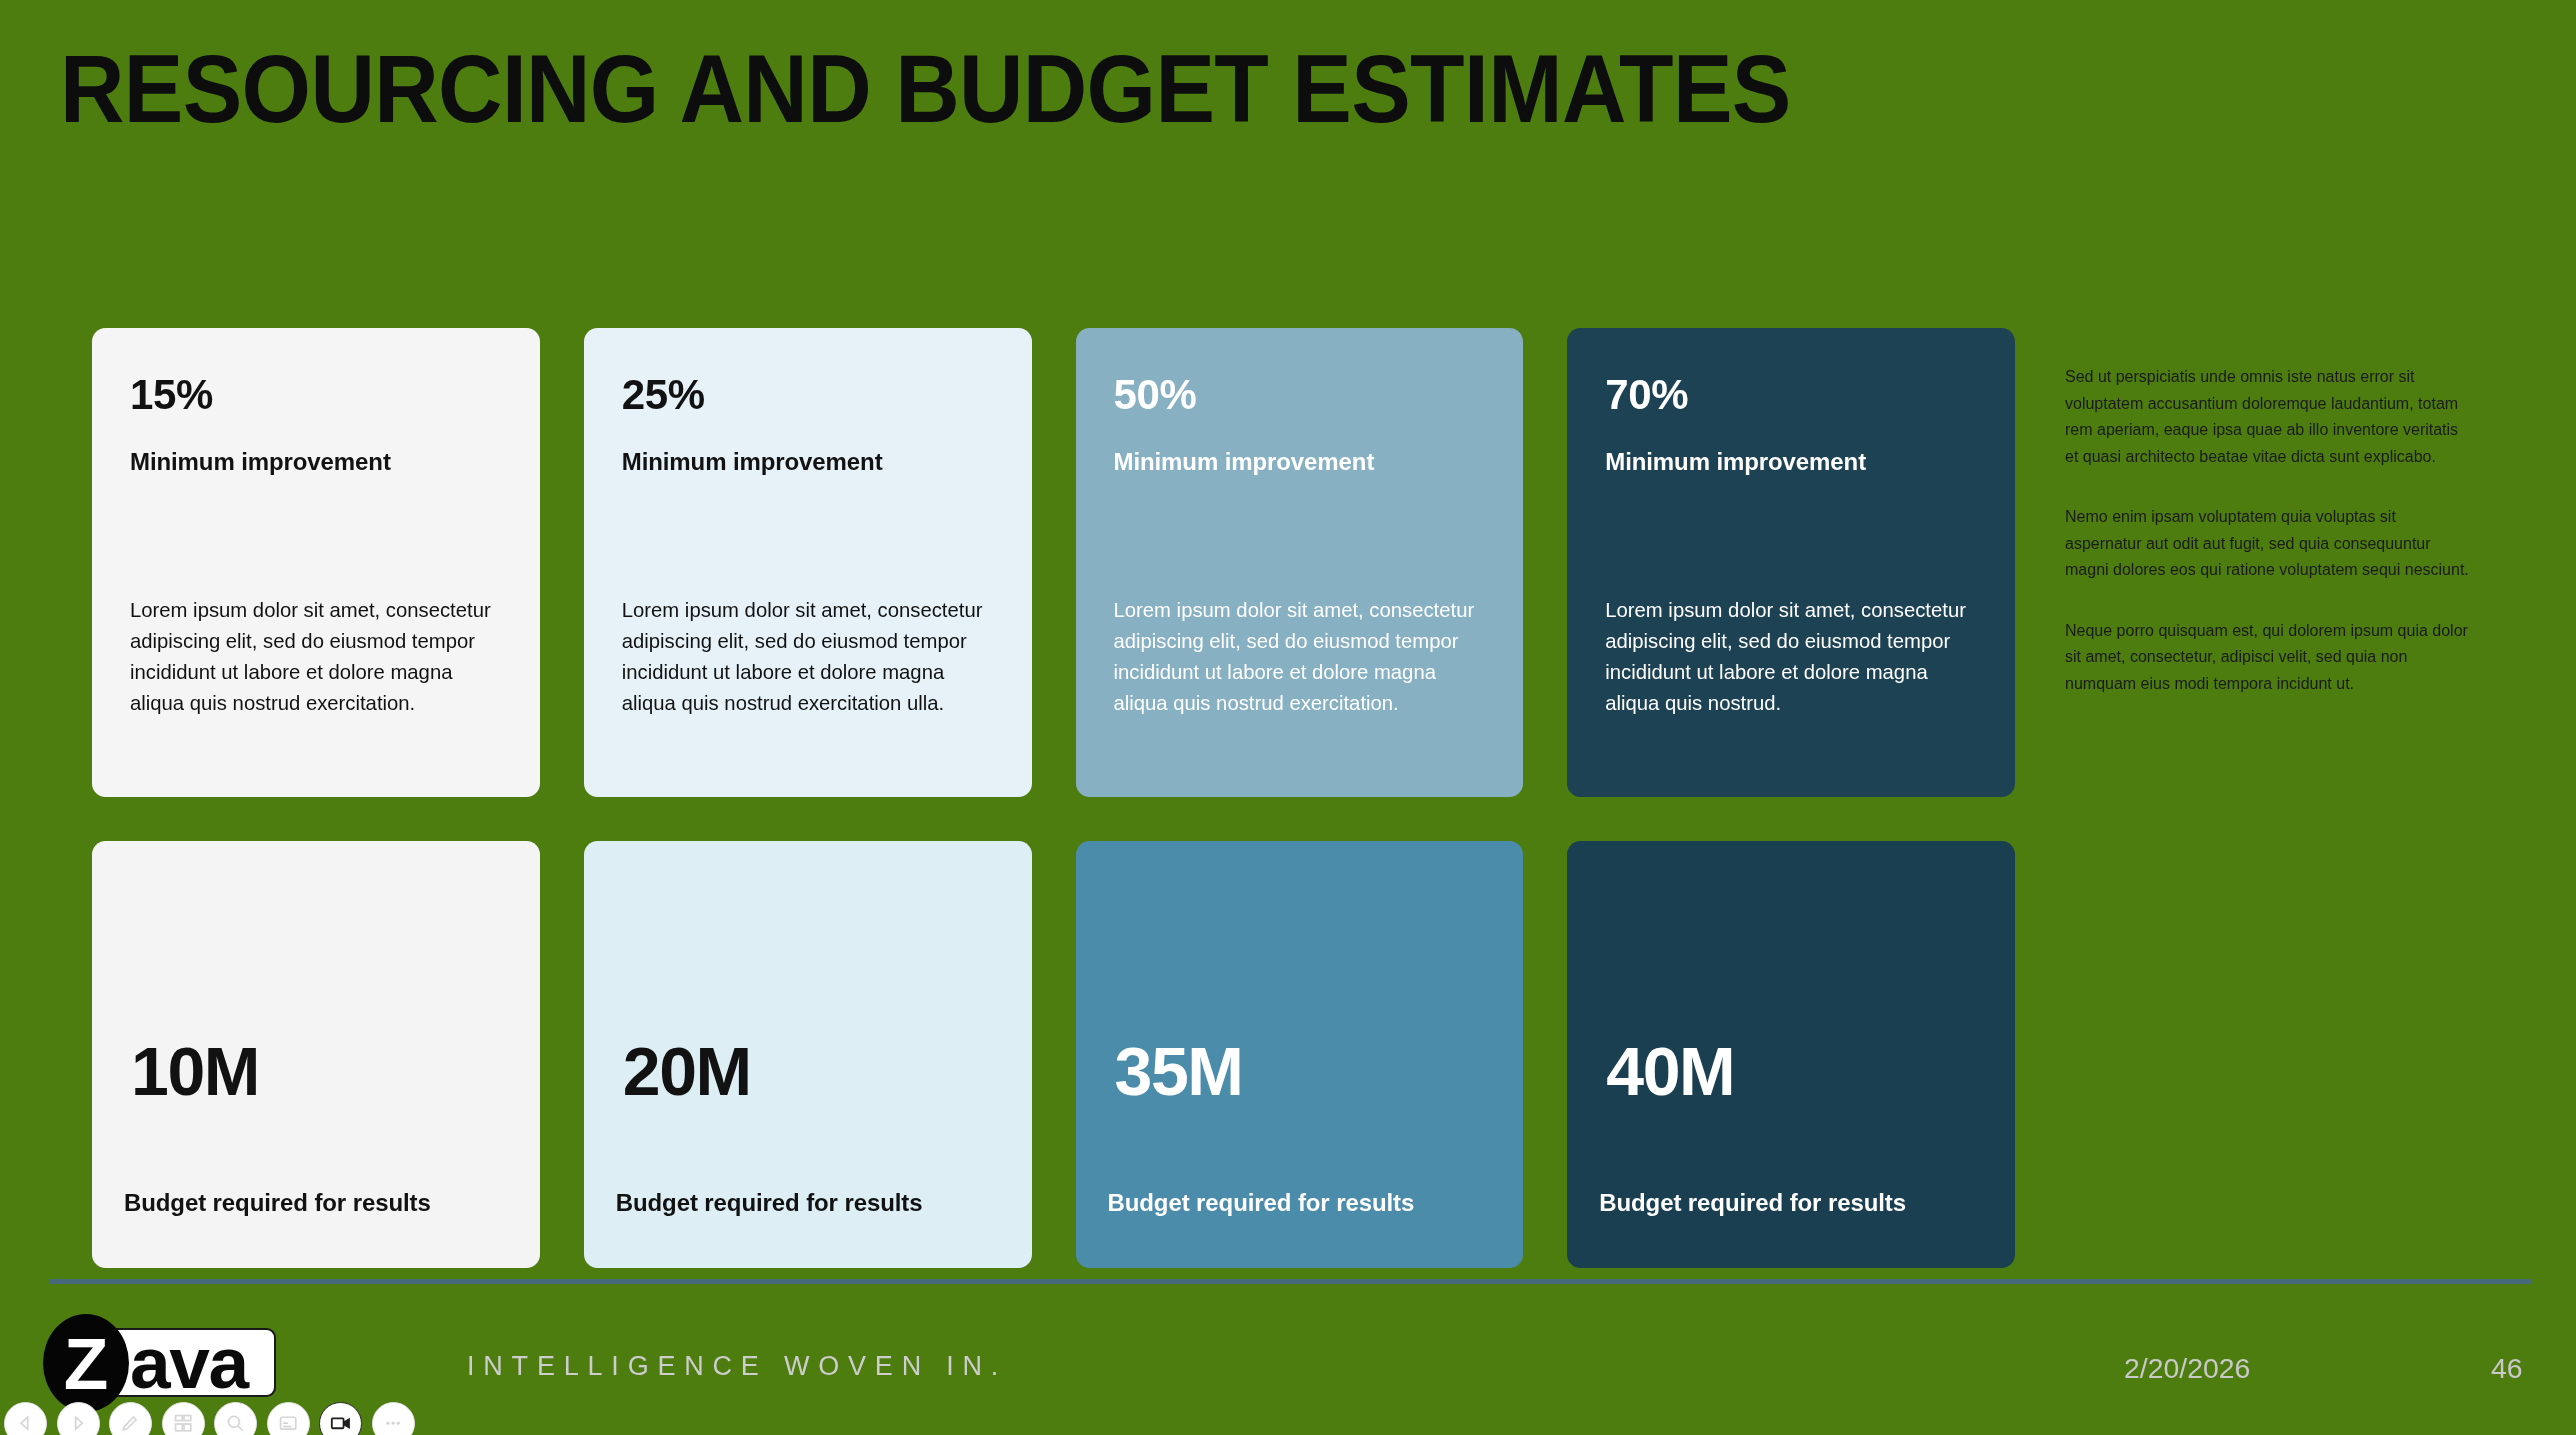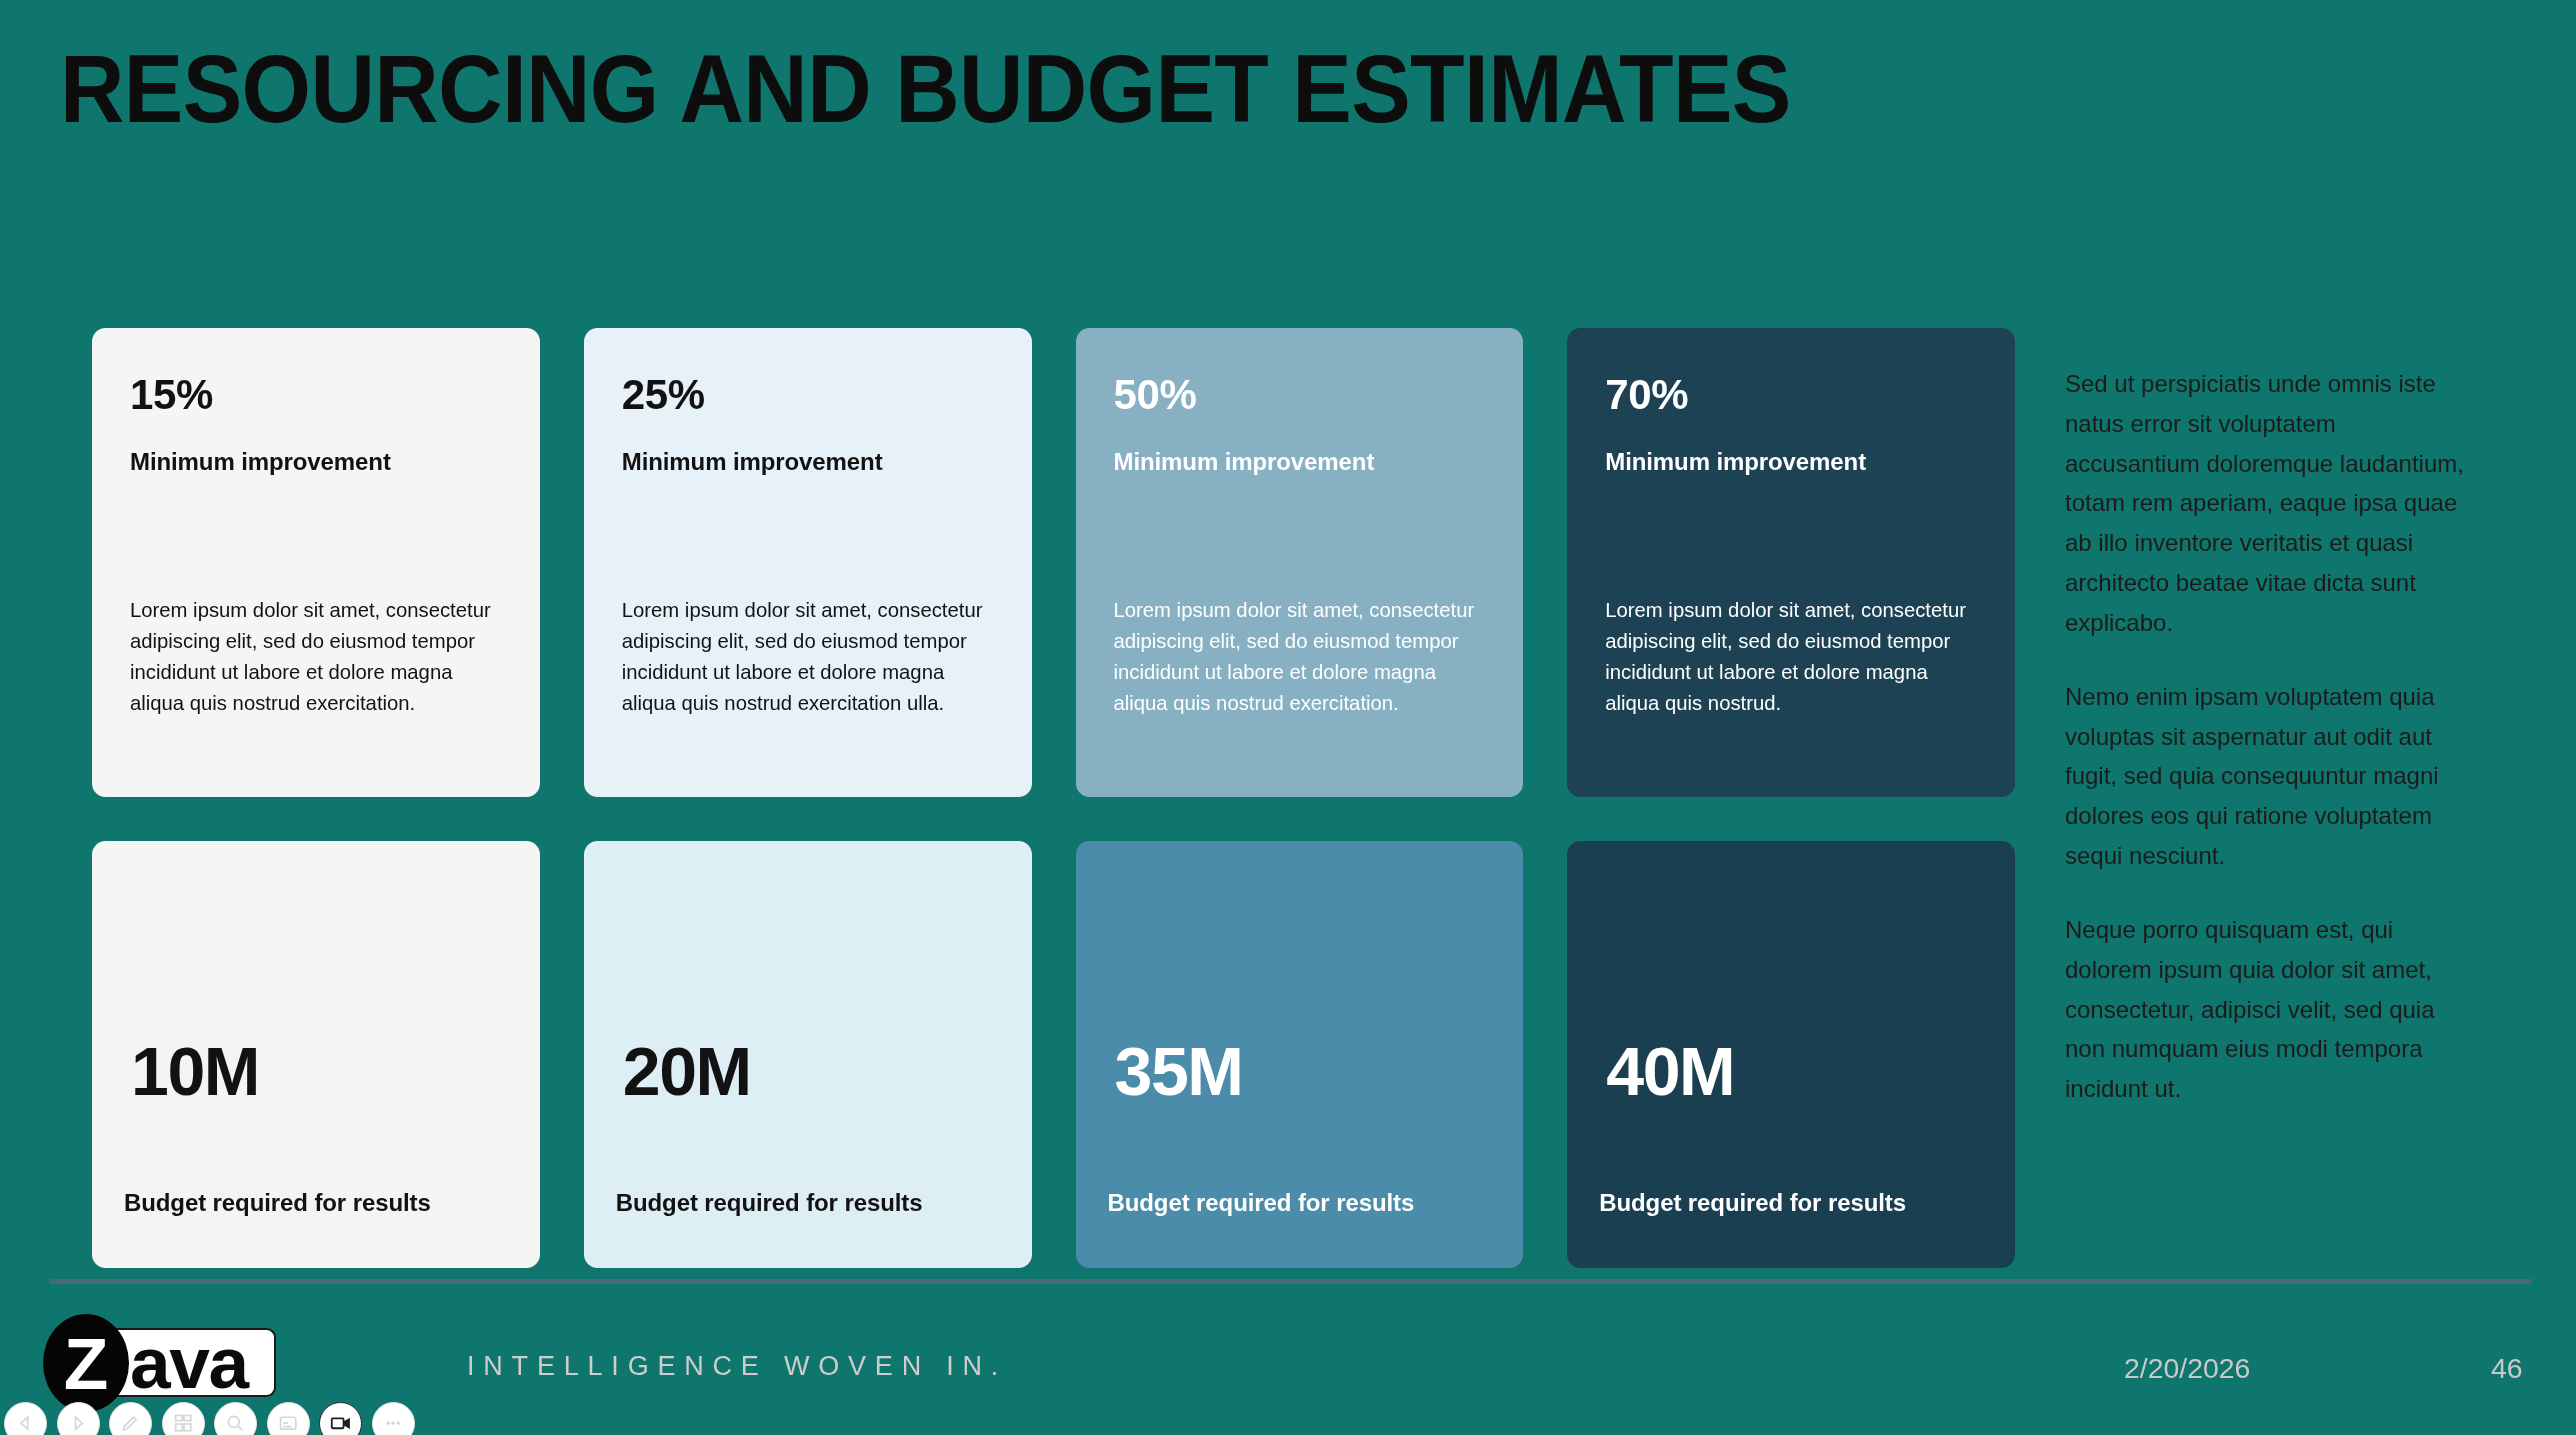--- a/index.html
+++ b/index.html
@@ -10,21 +10,21 @@
     height: 1436px;
     background: #ffffff;
     font-family: "Liberation Sans", sans-serif;
     overflow: hidden;
   }
 
   .slide {
     position: relative;
     width: 2576px;
     height: 1436px;
-    background: #0f766e;
+    background: #4d7c0f;
   }
 
   
   .slide-title {
     position: absolute;
     left: 60px;
     top: 39px;
     font-size: 96px;
     line-height: 1.05;
     font-weight: 700;
@@ -116,21 +116,21 @@
   .b-dark  { background: #1a3f51; color: #ffffff; }
 
   
   .side-text {
     position: absolute;
     left: 2065px;
     top: 364px;
     width: 406px;
   }
   .side-text p {
-    font-size: 24px;
+    font-size: 16px;
     line-height: 1.66;
     color: #1b1b1b;
     margin-bottom: 34px;
     font-weight: 400;
   }
   .side-text p:last-child { margin-bottom: 0; }
 
   
   .footer-rule {
     position: absolute;

